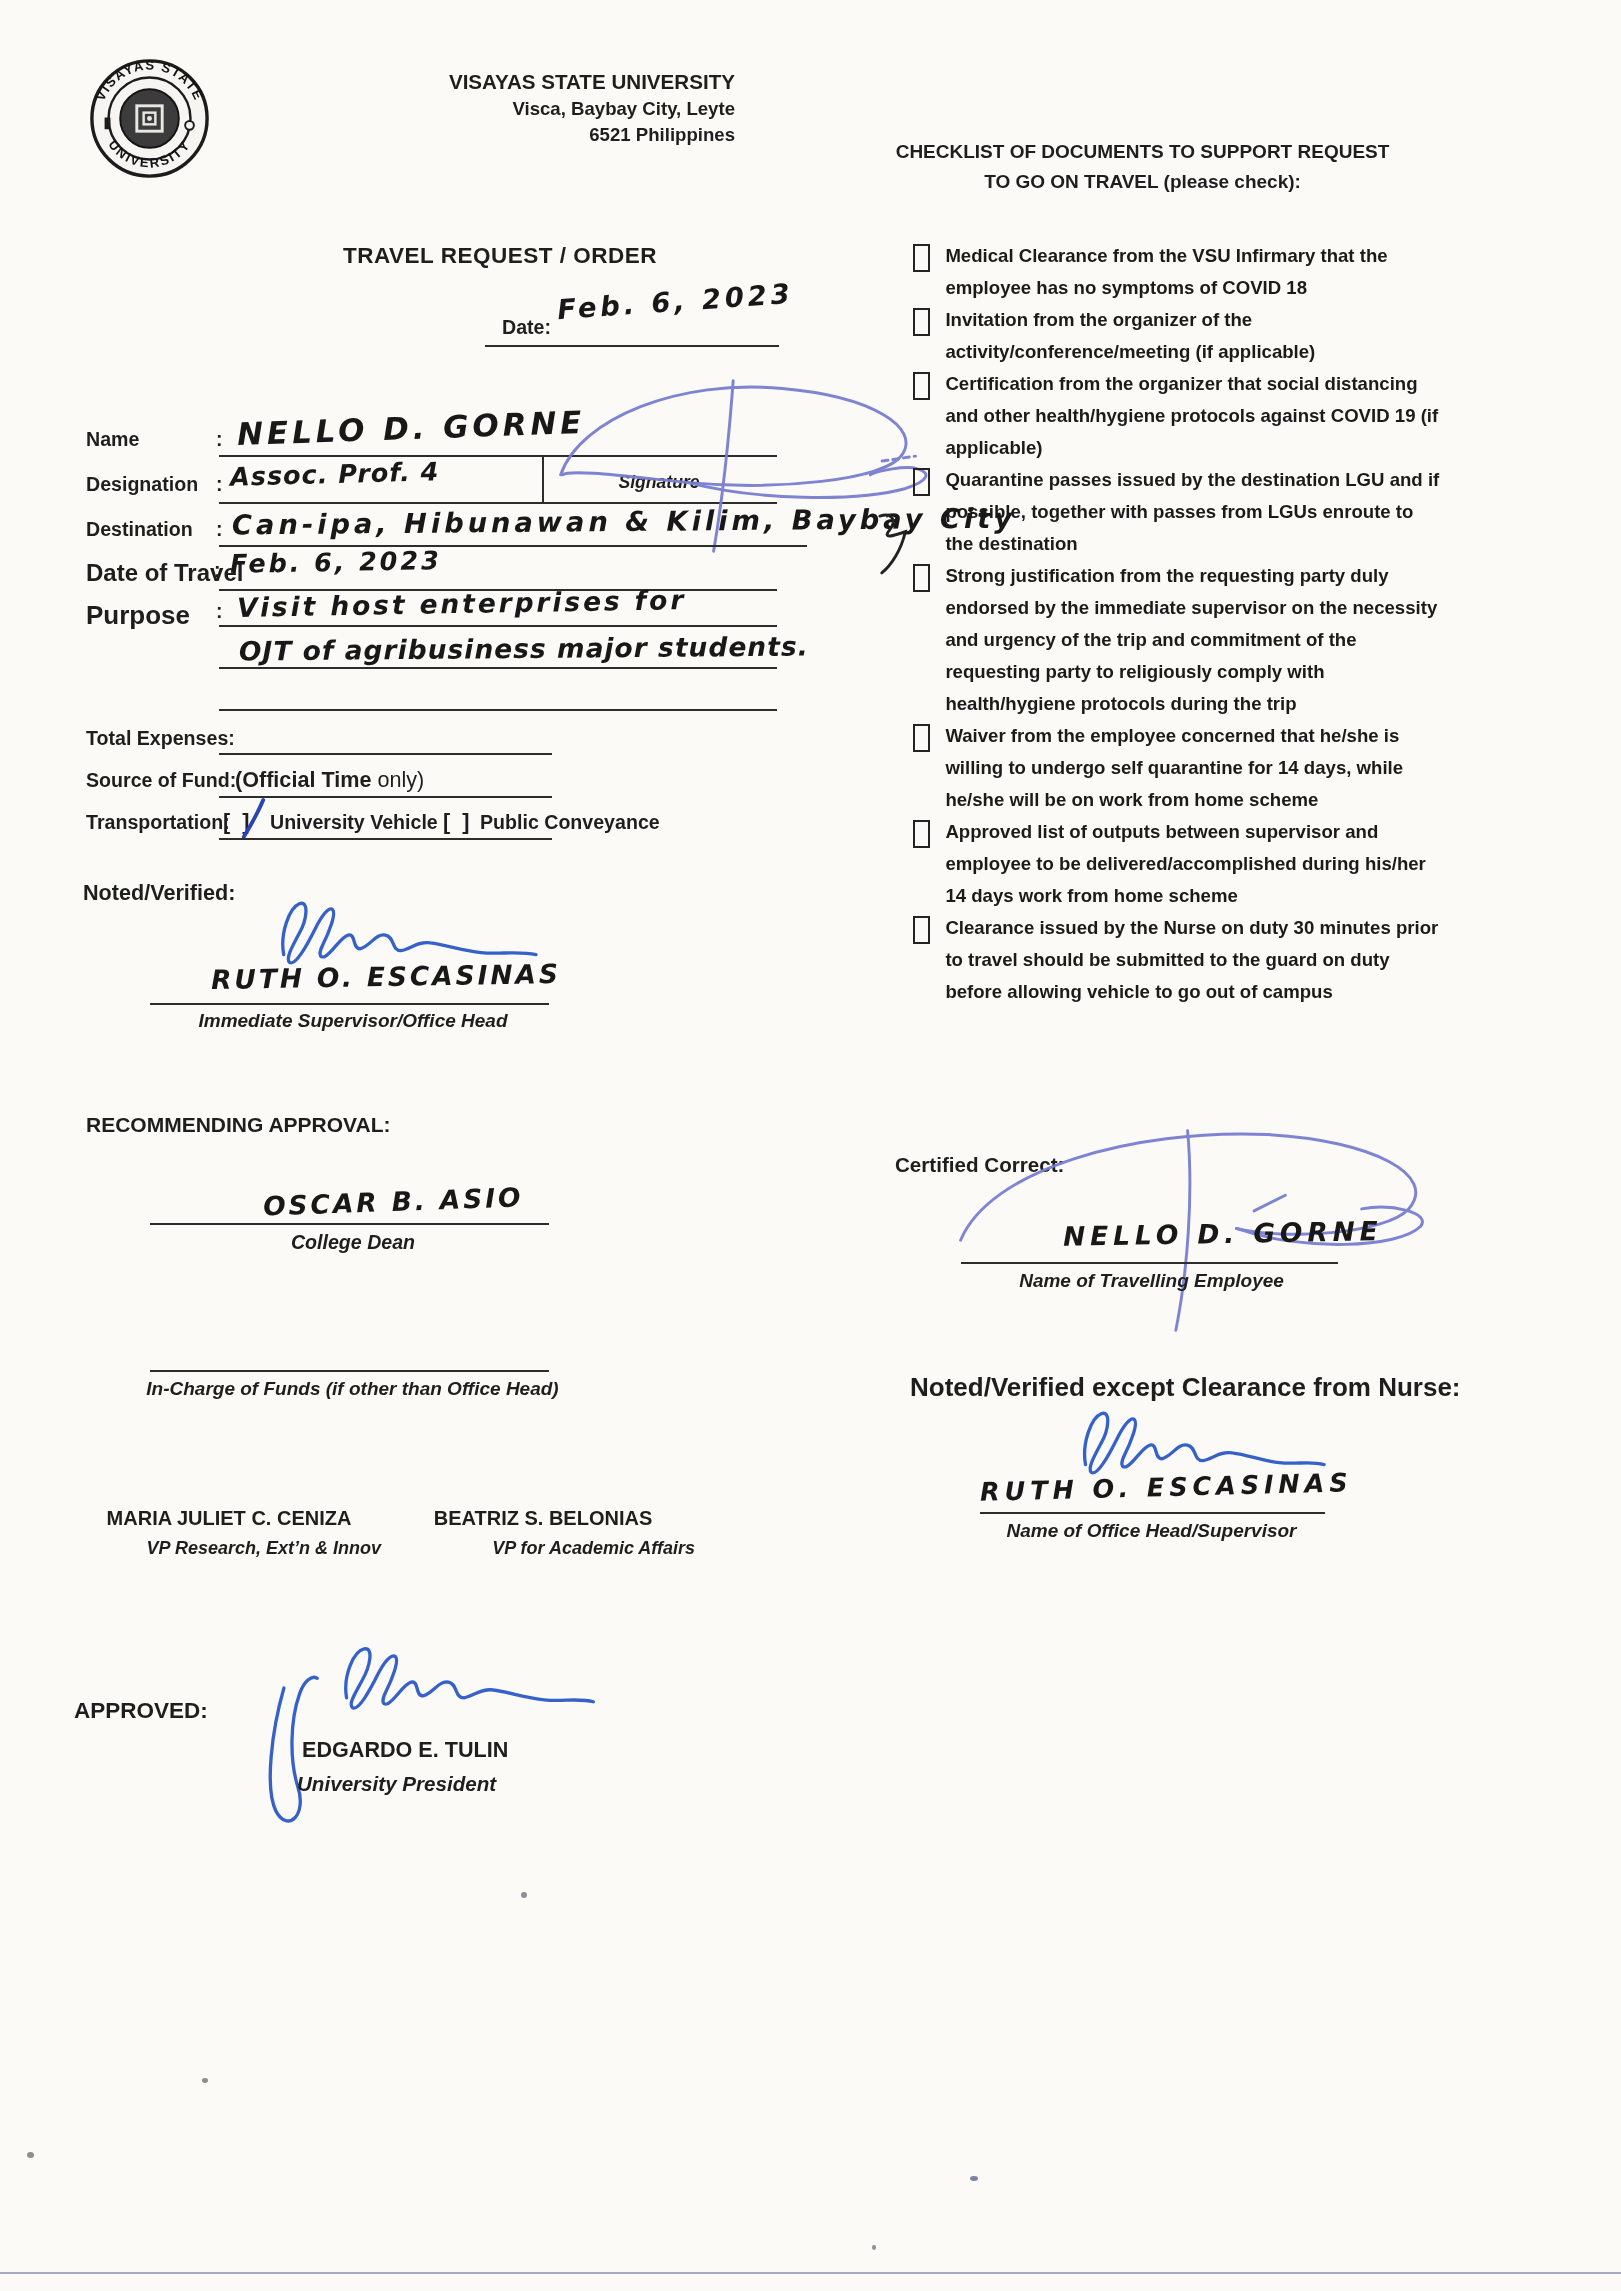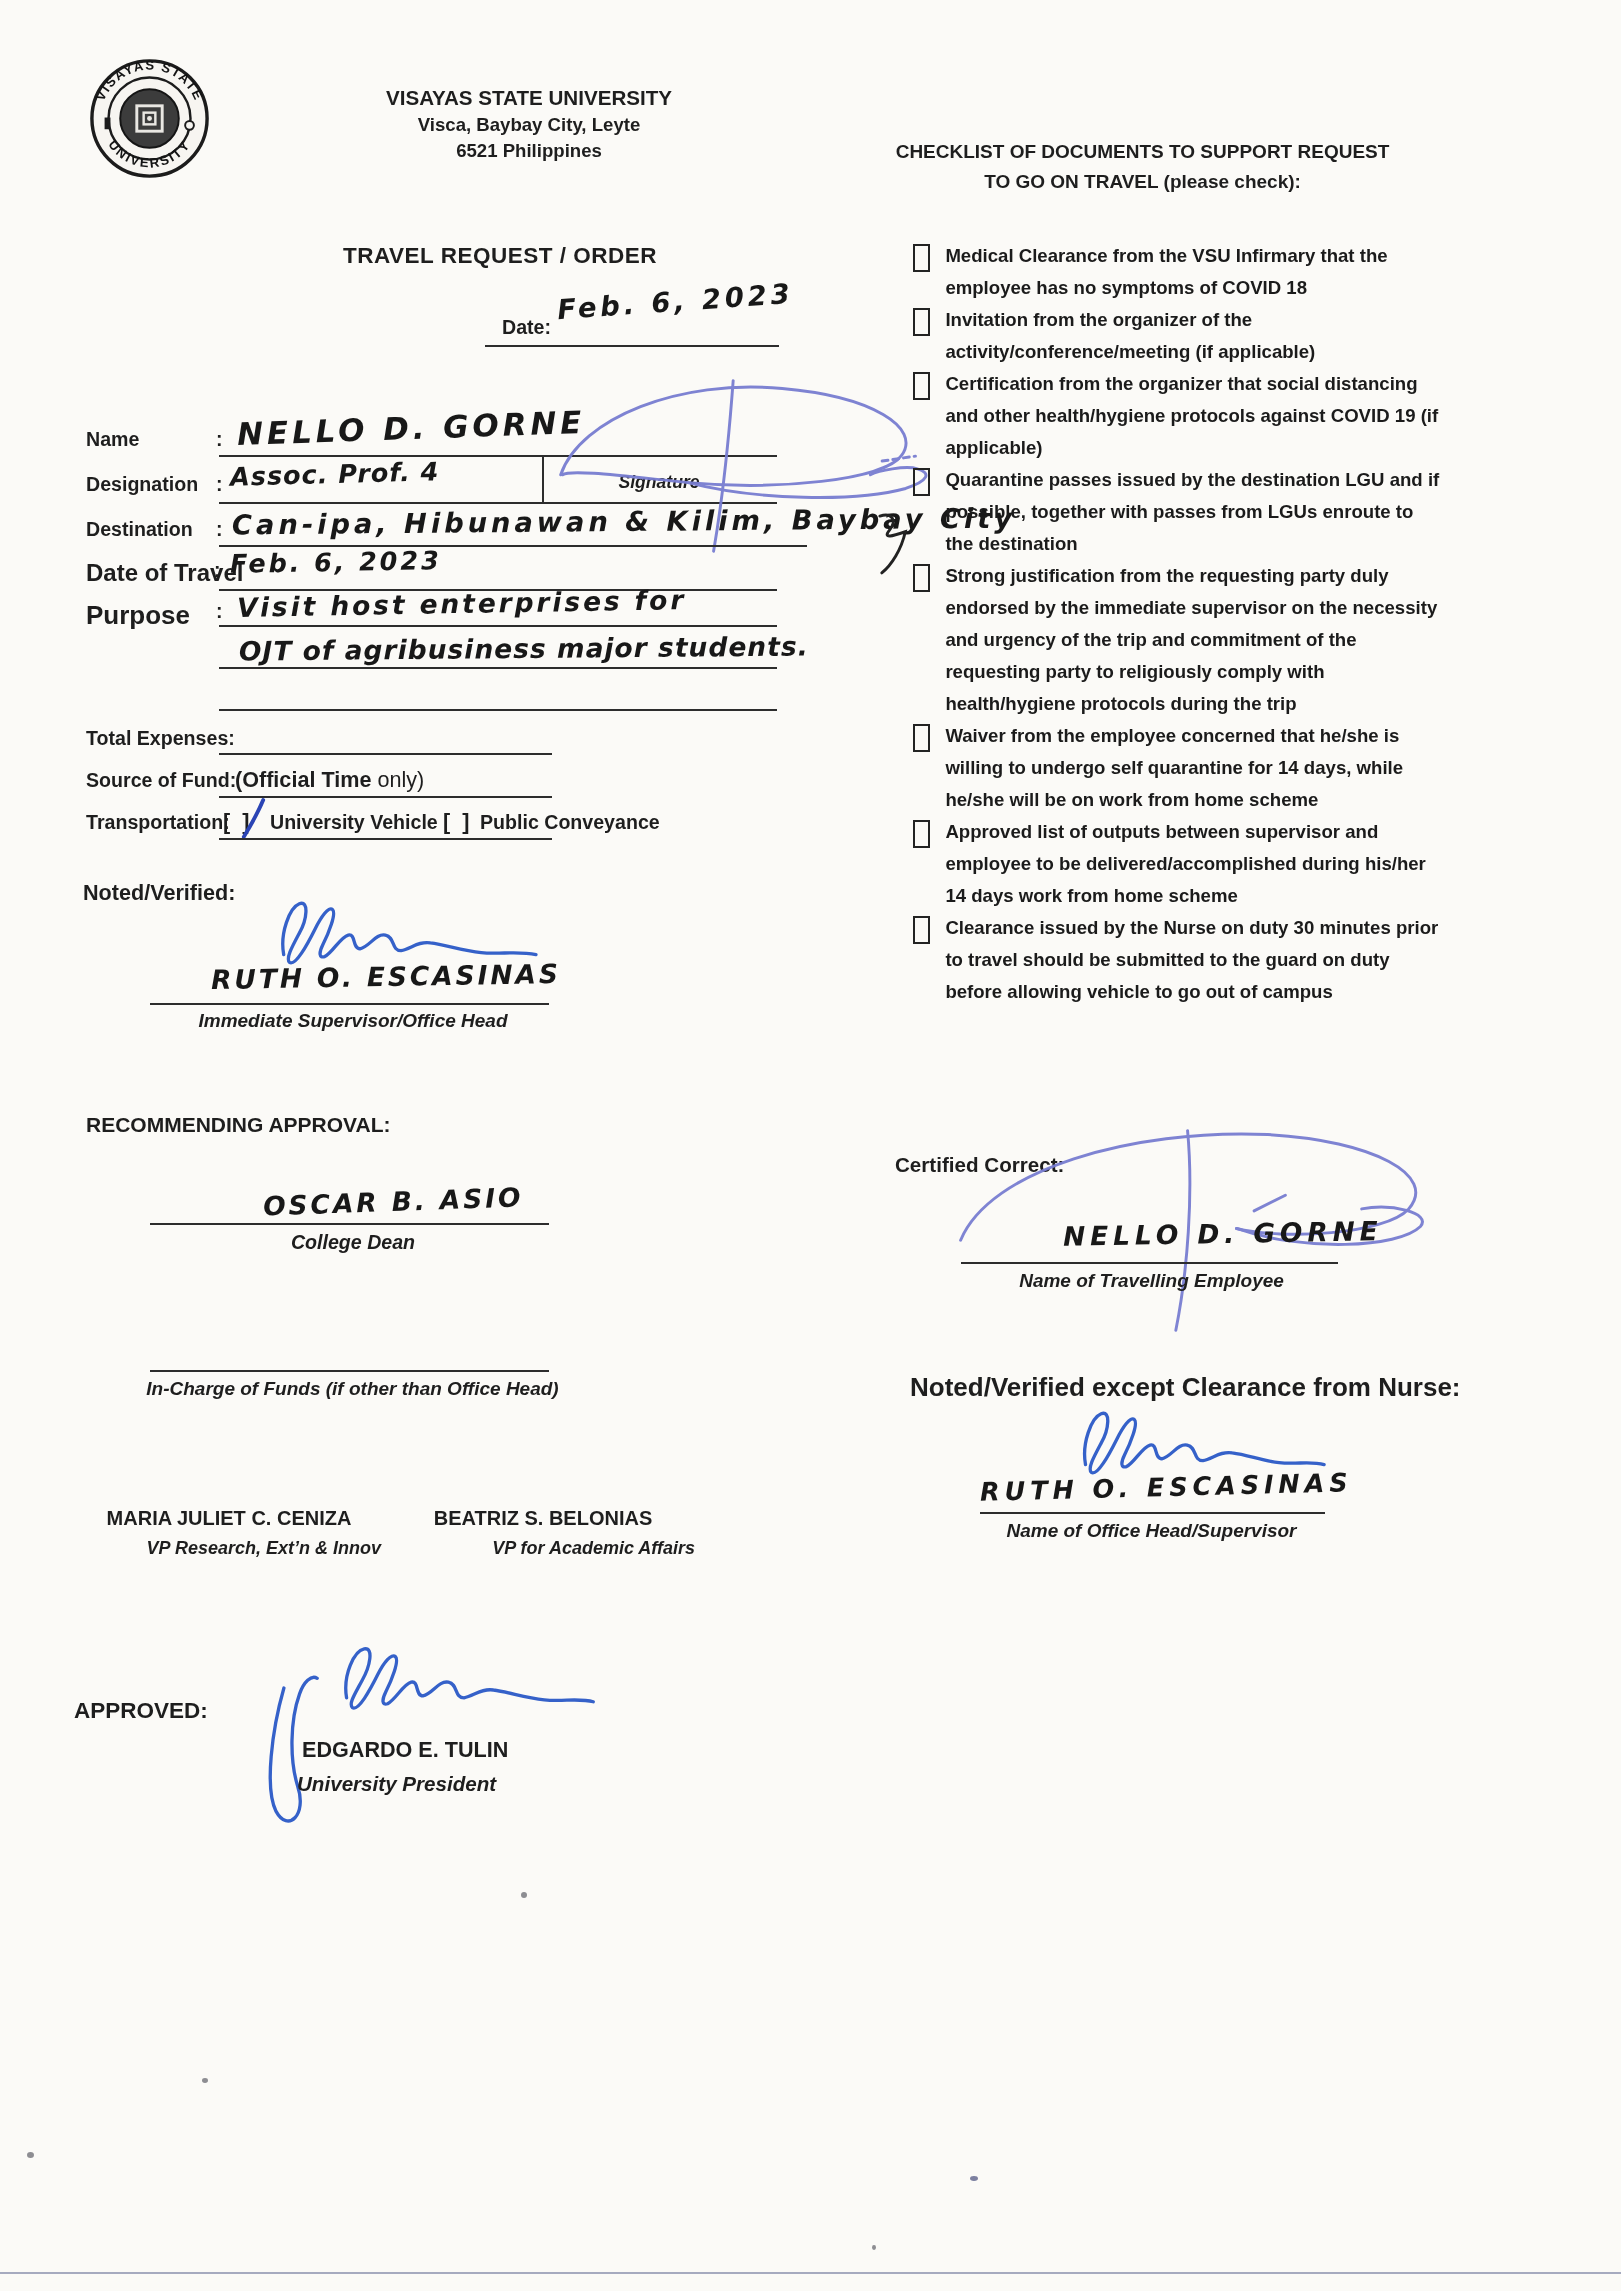--- a/index.html
+++ b/index.html
@@ -45,21 +45,21 @@
       <rect x="17" y="62" width="6" height="12" fill="#1c1c1c"></rect>
       <text font-size="13.5" font-weight="bold" font-family="Liberation Sans, sans-serif" fill="#141414" letter-spacing="1.5">
         <textPath href="#sealTop" startOffset="50%" text-anchor="middle">VISAYAS STATE</textPath>
       </text>
       <text font-size="13.5" font-weight="bold" font-family="Liberation Sans, sans-serif" fill="#141414" letter-spacing="2">
         <textPath href="#sealBot" startOffset="50%" text-anchor="middle">UNIVERSITY</textPath>
       </text>
     </svg>
   </div>
 
-  <div class="abs ctr" style="left:323px;top:85px;width:412px;line-height:26.5px;">
+  <div class="abs ctr" style="left:323px;top:69px;width:412px;line-height:26.5px;text-align:right;">
     <div class="b" style="font-size:20.6px;">VISAYAS STATE UNIVERSITY</div>
     <div class="b" style="font-size:18.6px;">Visca, Baybay City, Leyte</div>
     <div class="b" style="font-size:18.6px;">6521 Philippines</div>
   </div>
 
   <div class="abs ctr b" style="left:245px;top:243px;width:510px;font-size:22.5px;letter-spacing:0.5px;">TRAVEL REQUEST / ORDER</div>
 
   <div class="abs b" style="left:502px;top:316px;font-size:19.6px;">Date:</div>
   <div class="hand" style="left:557px;top:286px;font-size:27.4px;letter-spacing:3.9px;transform:rotate(-4deg);">Feb. 6, 2023</div>
   <div class="uline" style="left:485px;top:345px;width:294px;"></div>

